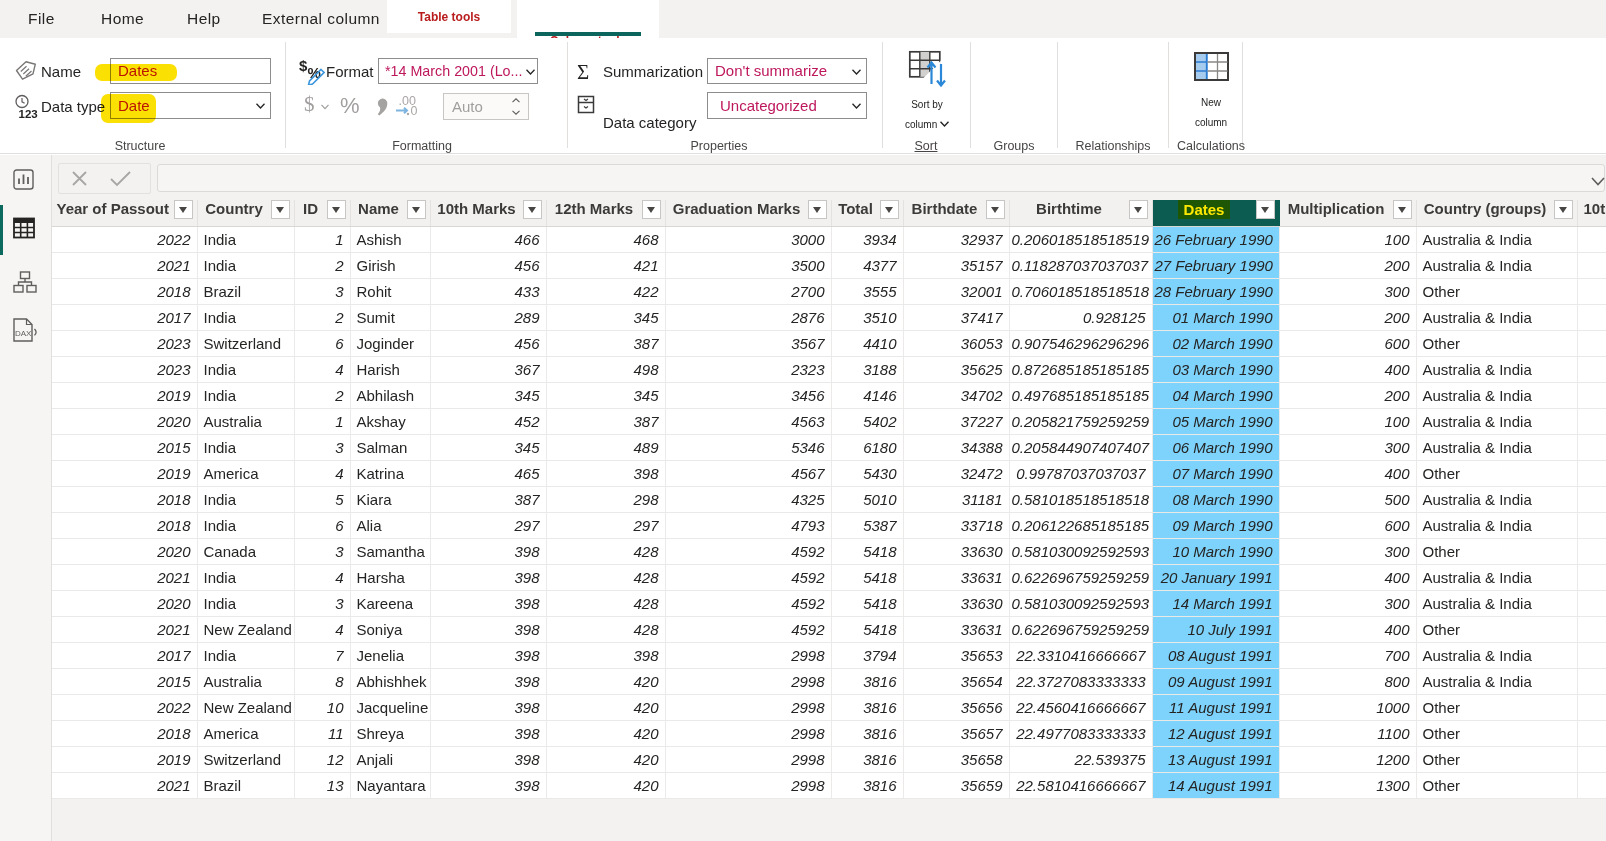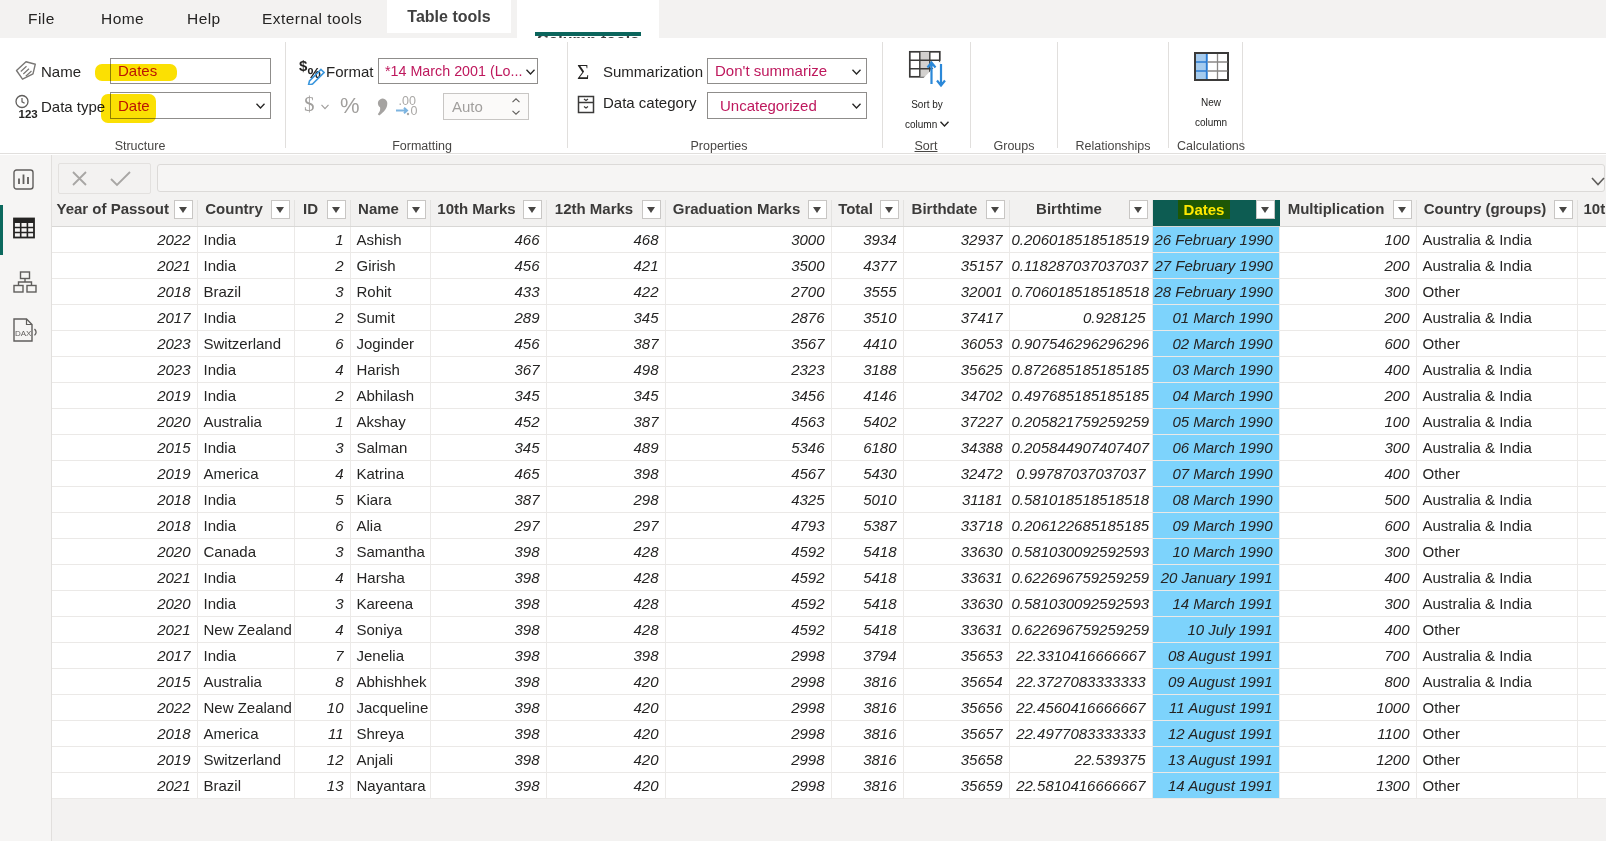--- a/index.html
+++ b/index.html
@@ -3,21 +3,21 @@
 <meta charset="utf-8">
 <style>
 * { margin:0; padding:0; box-sizing:border-box; }
 html,body { width:1606px; height:841px; overflow:hidden; background:#fff;
   font-family:"Liberation Sans", sans-serif; color:#252423; }
 .abs { position:absolute; }
 
 #menubar { position:absolute; left:0; top:0; width:1606px; height:38px; background:#f3f2f1; }
 .mtab { position:absolute; top:0; height:38px; line-height:38px; font-size:15.5px; letter-spacing:0.45px; color:#252423; }
 .wtab { position:absolute; top:0; height:33px; background:#fff; }
-.ttab { position:absolute; top:0; height:38px; line-height:34px; font-size:16px; font-weight:bold; color:#404040; text-align:center; }
+.ttab { position:absolute; top:0; height:38px; line-height:34px; font-size:12px; font-weight:bold; color:#b91c1c; text-align:center; }
 #cunder { position:absolute; left:535px; top:32px; width:106px; height:4px; background:#0b655c; }
 
 #ribbon { position:absolute; left:0; top:38px; width:1606px; height:116px; background:#fff; border-bottom:1px solid #e1dfdd; }
 .vsep { position:absolute; top:4px; height:106px; width:1px; background:#e1dfdd; }
 .seclabel { position:absolute; top:101px; height:16px; font-size:12.5px; color:#484644; text-align:center; width:200px; }
 .rlabel { font-size:15px; color:#252423; }
 .rinput { position:absolute; background:#fff; border:1px solid #8f8d8b; font-size:15px; color:#be185d; }
 .hl { position:absolute; background:#fbe003; border-radius:7px; mix-blend-mode:multiply; z-index:8; }
 .bigbtn { position:absolute; top:11px; text-align:center; font-size:10px; color:#252423; }
 .btxt { margin-top:6px; line-height:19.5px; }
@@ -50,21 +50,21 @@
 </style>
 </head>
 <body>
 
 <div id="menubar">
   <div class="wtab" style="left:387px;width:124px;"></div>
   <div class="wtab" style="left:517px;width:142px;height:38px;"></div>
   <div class="mtab" style="left:28px;">File</div>
   <div class="mtab" style="left:101px;">Home</div>
   <div class="mtab" style="left:187px;">Help</div>
-  <div class="mtab" style="left:262px;">External tools</div>
+  <div class="mtab" style="left:262px;">External column</div>
   <div class="ttab" style="left:387px;width:124px;">Table tools</div>
   <div class="ttab" style="left:517px;width:142px;margin-top:24px;">Column tools</div>
   <div id="cunder"></div>
 </div>
 
 <div id="ribbon">
   <div class="vsep" style="left:285px;"></div>
   <div class="vsep" style="left:567px;"></div>
   <div class="vsep" style="left:882px;"></div>
   <div class="vsep" style="left:970px;"></div>
@@ -136,21 +136,21 @@
   <div class="rlabel abs" style="left:603px;top:25px;">Summarization</div>
   <div class="rinput" style="left:707px;top:20px;width:160px;height:26px;line-height:24px;padding-left:7px;">Don't summarize</div>
   <svg class="abs cv" style="left:852px;top:31px;" width="9" height="6" viewBox="0 0 9 6">
       <path d="M0.5 0.8 L4.5 5 L8.5 0.8" stroke="#252423" stroke-width="1.3" fill="none"></path>
     </svg>
   <svg class="abs" style="left:577px;top:57px;" width="20" height="20" viewBox="0 0 20 20">
     <rect x="1.5" y="1.5" width="15" height="16" fill="none" stroke="#3b3a39" stroke-width="1.5"></rect>
     <path d="M1.5 7.5 h15" stroke="#3b3a39" stroke-width="1.5"></path>
     <path d="M7 4 l2 1.5 l2 -1.5 M7 11.5 l2 1.5 l2 -1.5" stroke="#3b3a39" stroke-width="1.2" fill="none"></path>
   </svg>
-  <div class="rlabel abs" style="left:603px;top:56px;">Data category</div>
+  <div class="rlabel abs" style="left:603px;top:76px;">Data category</div>
   <div class="rinput" style="left:707px;top:54px;width:160px;height:27px;line-height:25px;padding-left:12px;">Uncategorized</div>
   <svg class="abs cv" style="left:852px;top:65px;" width="9" height="6" viewBox="0 0 9 6">
       <path d="M0.5 0.8 L4.5 5 L8.5 0.8" stroke="#252423" stroke-width="1.3" fill="none"></path>
     </svg>
 
   <div class="bigbtn" style="left:884px;width:86px;">
     <svg width="40" height="40" viewBox="0 0 40 40" style="margin:0 auto;">
       <rect x="2.8" y="2.8" width="30" height="25" fill="#fff" stroke="#3b3a39" stroke-width="1.7"></rect>
       <rect x="12.8" y="2.8" width="10" height="25" fill="#d2d0ce"></rect>
       <path d="M2.8 11.3 h30 M2.8 19.8 h30 M12.8 2.8 v25 M22.8 2.8 v25" stroke="#3b3a39" stroke-width="1.4" fill="none"></path>

